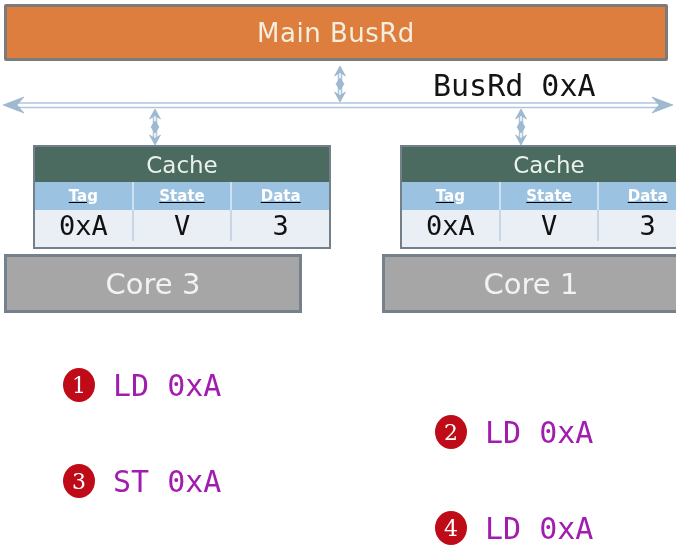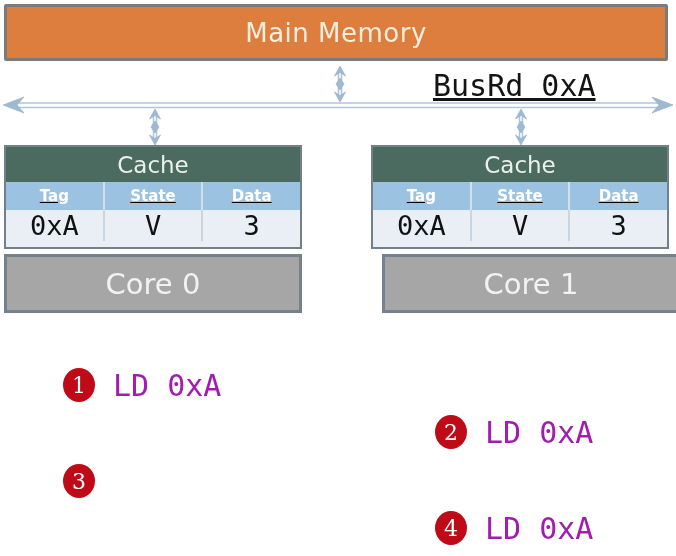--- a/index.html
+++ b/index.html
@@ -34,31 +34,31 @@
   .bus-svg { position: absolute; left: 0; top: 60px; width: 676px; height: 90px; }
   .arrow-line { stroke: #AFC6DB; stroke-width: 1.6; fill: none; }
   .arrow-head { fill: #9FB9D1; stroke: #8FACC7; stroke-width: 0.6; }
 
   .bus-event {
     position: absolute;
     left: 433px; top: 68px;
     font-size: 30px;
     color: #141414;
     white-space: nowrap;
-    text-decoration: underline;
   }
 
   
   .cache {
     position: absolute;
     top: 145px;
     width: 298px; height: 104px;
     border: 2px solid #73808A;
     box-sizing: border-box;
     background: #E9EFF5;
+    margin-left: 29px;
   }
   .cache-title {
     height: 35px;
     background: #4C6B60;
     color: #E9F1EA;
     font-size: 23px;
     display: flex; align-items: center; justify-content: center;
   }
   .cache-thead {
     height: 28px;
@@ -125,21 +125,21 @@
     color: #a21caf;
     white-space: nowrap;
   }
 </style>
 </head>
 <body>
 
 <div class="stage">
 
   <div class="memory">
-    <span class="memory-label">Main Memory</span>
+    <span class="memory-label">Main BusRd</span>
   </div>
 
   <svg class="bus-svg" viewBox="0 0 676 90" xmlns="http://www.w3.org/2000/svg">
 
     <g>
       <line class="arrow-line" x1="16" y1="43" x2="660" y2="43"></line>
       <line class="arrow-line" x1="16" y1="47.5" x2="660" y2="47.5"></line>
       <polygon class="arrow-head" points="3,45 24,37 17,45 24,53"></polygon>
       <polygon class="arrow-head" points="673,45 652,37 659,45 652,53"></polygon>
     </g>
@@ -193,35 +193,36 @@
       <span class="cell">Data</span>
     </div>
     <div class="cache-row">
       <span class="cell mono">0xA</span>
       <span class="cell mono red">V</span>
       <span class="cell mono red">3</span>
     </div>
   </div>
 
   <div class="core" style="left:4px">
-    <span class="core-label">Core 0</span>
+    <span class="core-label">Core 3</span>
   </div>
   <div class="core" style="left:382px">
     <span class="core-label">Core 1</span>
   </div>
 
   <div class="step" style="left:63px; top:368px">
     <span class="badge">1</span>
     <span class="op mono">LD 0xA</span>
   </div>
   <div class="step" style="left:435px; top:415px">
     <span class="badge">2</span>
     <span class="op mono">LD 0xA</span>
   </div>
   <div class="step" style="left:63px; top:464px">
     <span class="badge">3</span>
+    <span class="op mono">ST 0xA</span>
   </div>
   <div class="step" style="left:435px; top:511px">
     <span class="badge">4</span>
     <span class="op mono">LD 0xA</span>
   </div>
 
 </div>
 
 </body></html>

